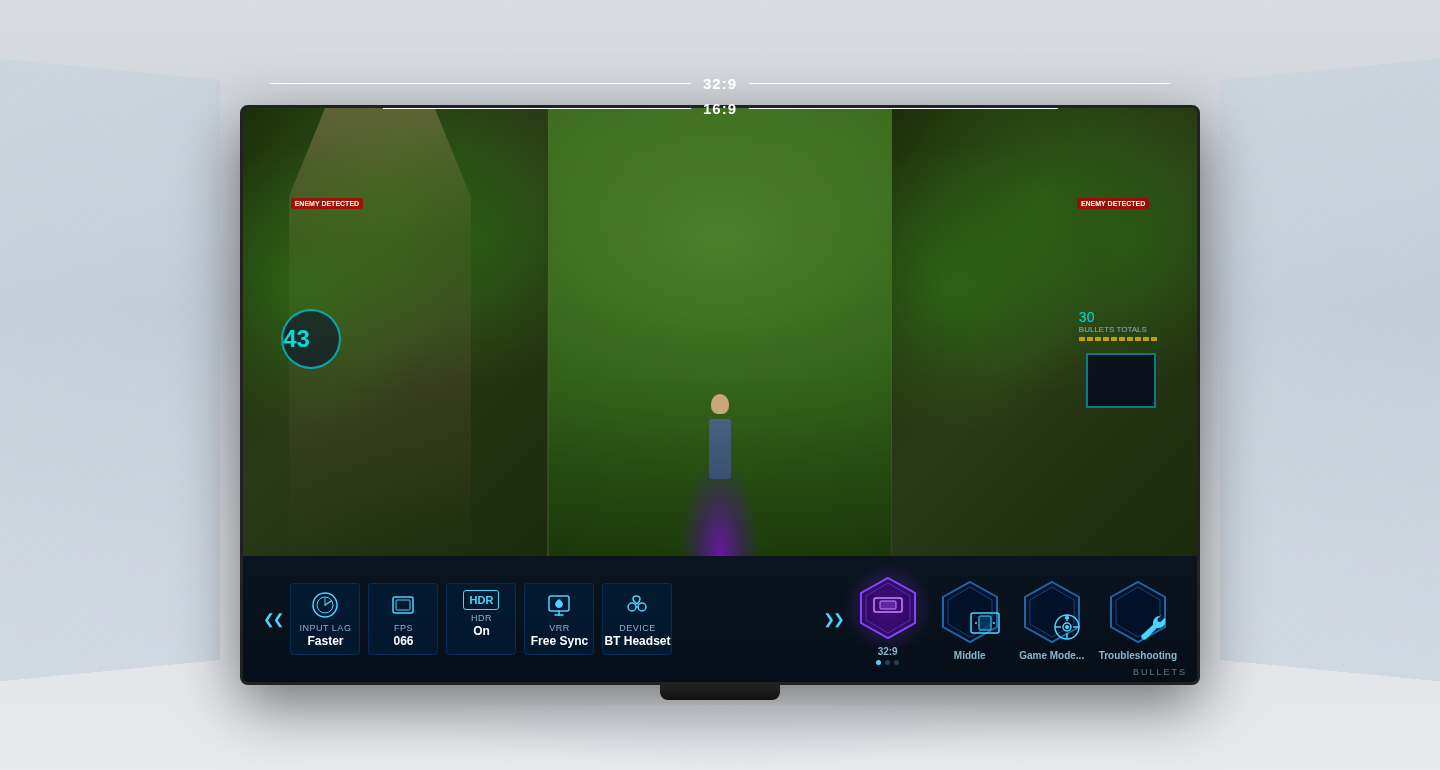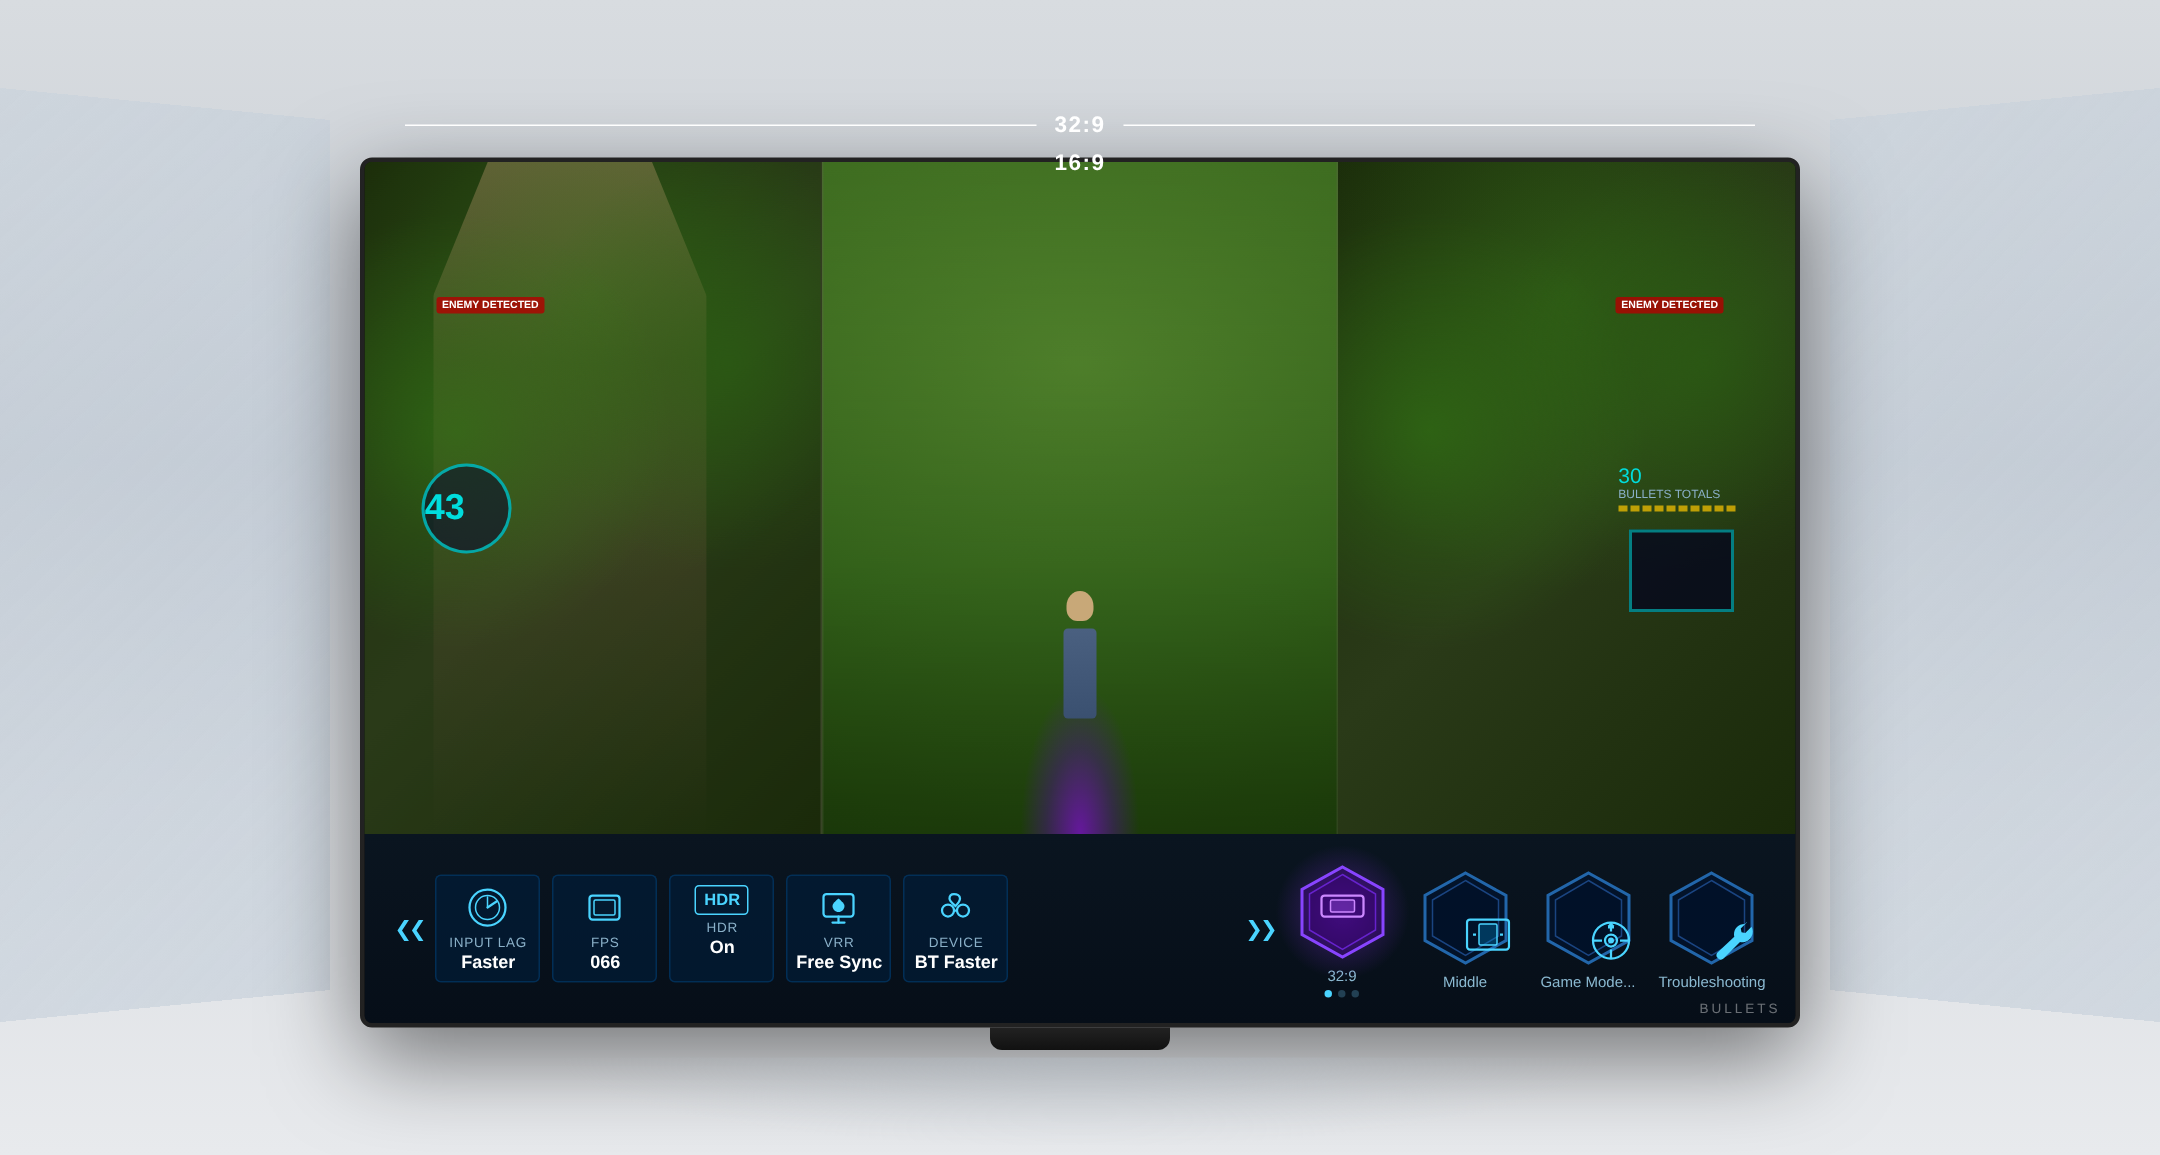--- a/index.html
+++ b/index.html
@@ -79,21 +79,20 @@
       position: relative;
     }
 
     .aspect-label-32 {
       width: 100%;
     }
 
     .aspect-label-16 {
       width: 75%;
       margin: 0 auto;
-      flex-direction: column;
     }
 
     .aspect-line {
       flex: 1;
       height: 1px;
       background: white;
     }
 
     .aspect-text {
       padding: 0 12px;
@@ -414,20 +413,21 @@
 
     .hex-active .hex-icon {
       color: #cc88ff;
     }
 
     .mode-label {
       color: #8ab8d0;
       font-size: 10px;
       margin-top: 3px;
       text-align: center;
+      font-weight: bold;
     }
 
     .mode-dots {
       display: flex;
       gap: 4px;
       margin-top: 3px;
     }
 
     .mode-dot {
       width: 5px;
@@ -617,21 +617,21 @@
           <div class="hud-stat-item">
             <div class="hud-stat-icon">
               <svg width="28" height="28" viewBox="0 0 28 28">
                 <path d="M10 8 C10 6 11 5 13 5 C15 5 17 6 17 8 C17 10 15 12 14 13 C13 12 10 10 10 8Z" fill="none" stroke="#4ad4ff" stroke-width="1.5"></path>
                 <circle cx="9" cy="16" r="4" fill="none" stroke="#4ad4ff" stroke-width="1.5"></circle>
                 <circle cx="19" cy="16" r="4" fill="none" stroke="#4ad4ff" stroke-width="1.5"></circle>
                 <line x1="13" y1="16" x2="15" y2="16" stroke="#4ad4ff" stroke-width="1.5"></line>
               </svg>
             </div>
             <span class="hud-stat-label">Device</span>
-            <span class="hud-stat-value">BT Faster</span>
+            <span class="hud-stat-value">BT Headset</span>
           </div>
 
         </div>
 
         <div class="hud-arrows" style="color:#4ad4ff; font-size:14px; margin: 0 10px;">❯❯</div>
 
         <div class="hud-modes">
 
           <div class="mode-hex">
             <div class="hex-shape hex-active" style="position:relative;">

